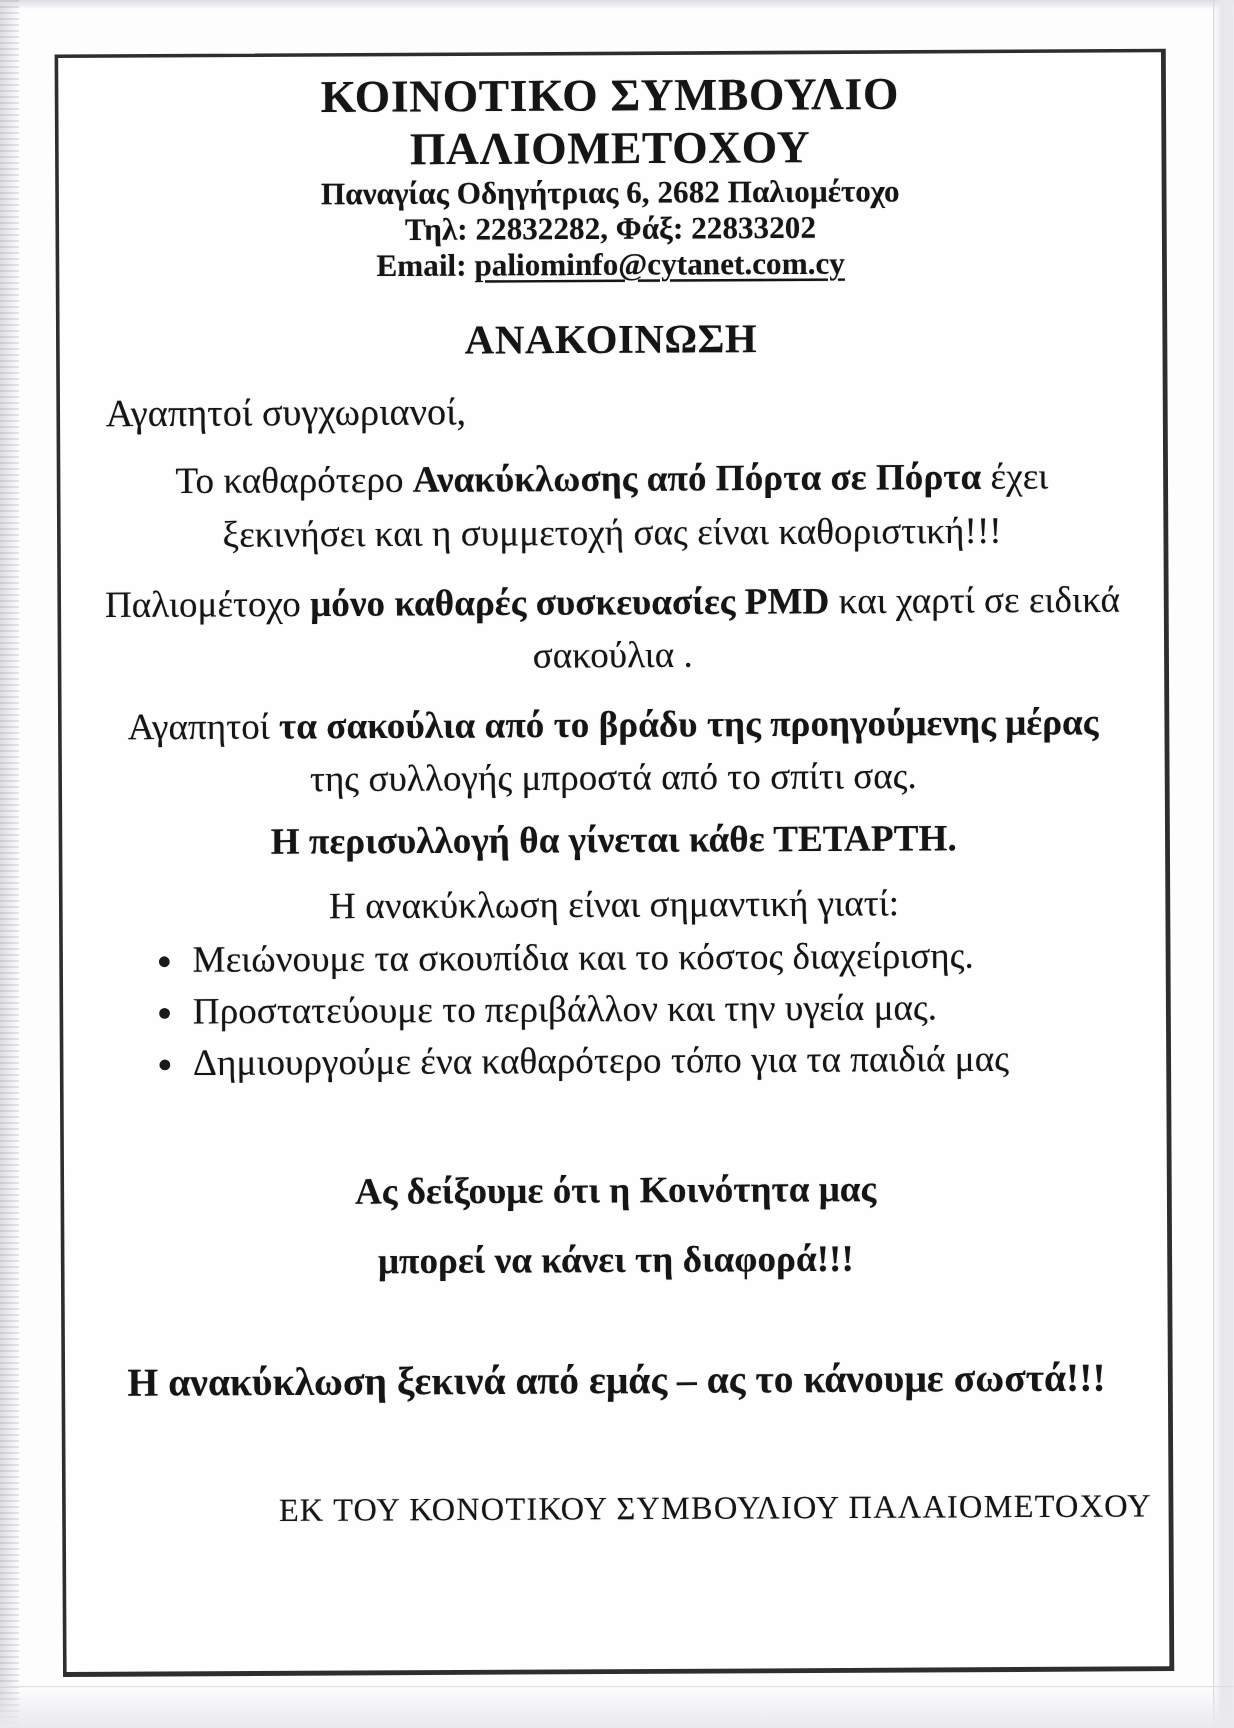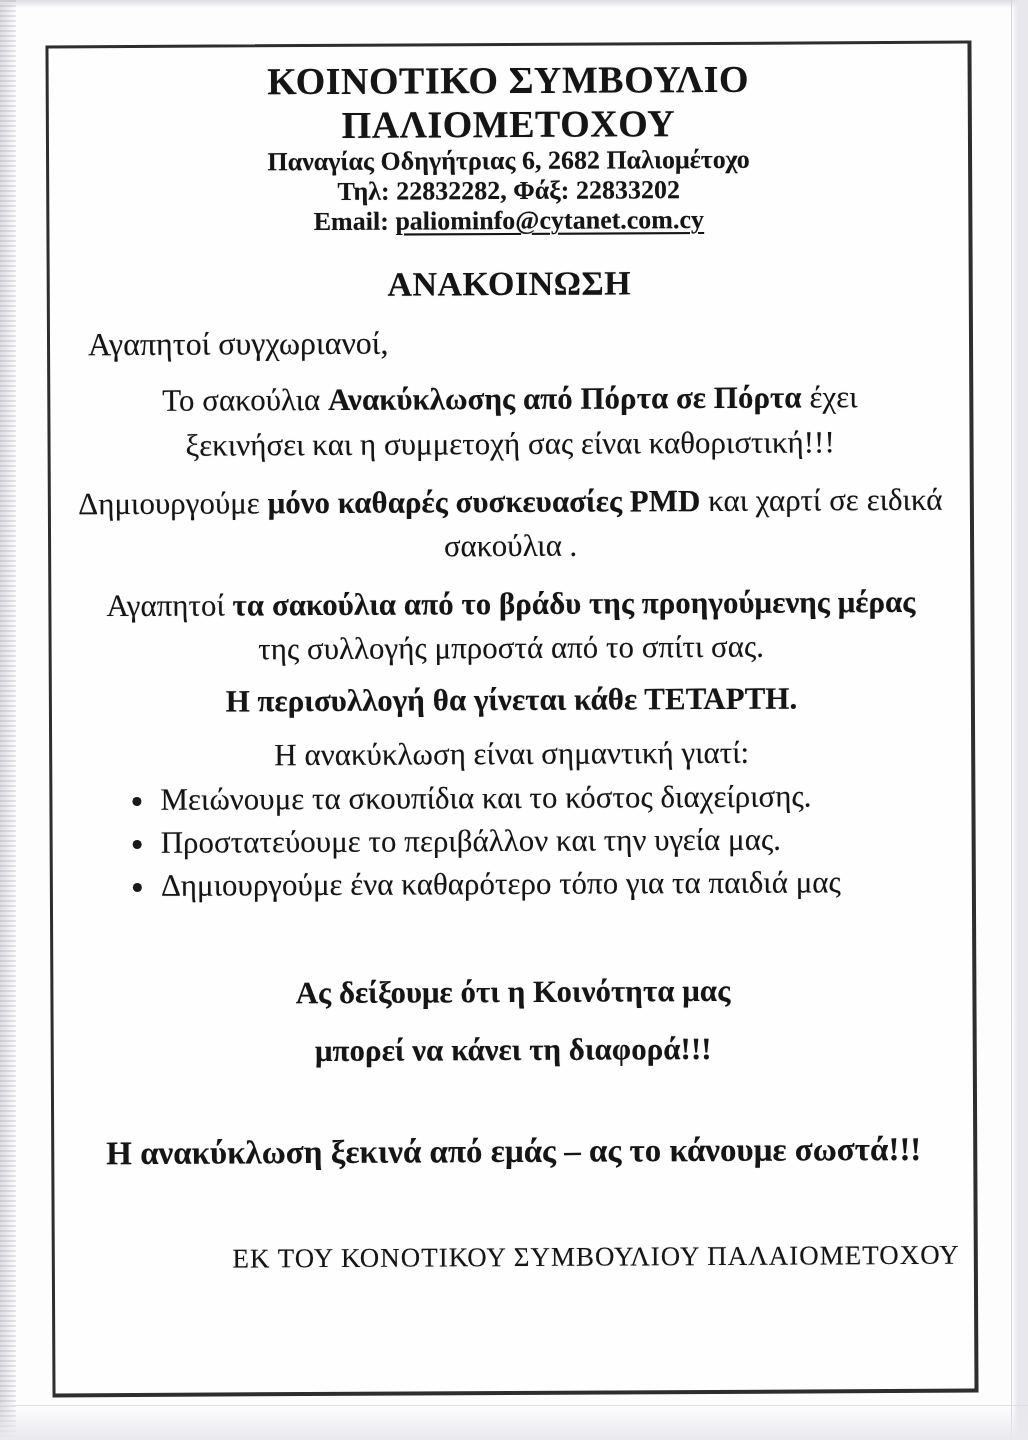--- a/index.html
+++ b/index.html
@@ -71,23 +71,23 @@
     <div class="org">ΠΑΛΙΟΜΕΤΟΧΟΥ</div>
     <div class="info">Παναγίας Οδηγήτριας 6, 2682 Παλιομέτοχο</div>
     <div class="info">Τηλ: 22832282, Φάξ: 22833202</div>
     <div class="info"><span>Email:</span> <span class="email-addr">paliominfo@cytanet.com.cy</span></div>
   </header>
 
   <div class="title">ΑΝΑΚΟΙΝΩΣΗ</div>
 
   <div class="salutation">Αγαπητοί συγχωριανοί,</div>
 
-  <p class="para w1"><span>Το σακούλια </span><b>Ανακύκλωσης από Πόρτα σε Πόρτα</b><span> έχει ξεκινήσει και η συμμετοχή σας είναι καθοριστική!!!</span></p>
+  <p class="para w1"><span>Το καθαρότερο </span><b>Ανακύκλωσης από Πόρτα σε Πόρτα</b><span> έχει ξεκινήσει και η συμμετοχή σας είναι καθοριστική!!!</span></p>
 
-  <p class="para w2"><span>Δημιουργούμε </span><b>μόνο καθαρές συσκευασίες PMD</b><span> και χαρτί σε ειδικά σακούλια .</span></p>
+  <p class="para w2"><span>Παλιομέτοχο </span><b>μόνο καθαρές συσκευασίες PMD</b><span> και χαρτί σε ειδικά σακούλια .</span></p>
 
   <p class="para w3"><span>Αγαπητοί </span><b>τα σακούλια από το βράδυ της προηγούμενης μέρας</b><span> της συλλογής μπροστά από το σπίτι σας.</span></p>
 
   <p class="collection">Η περισυλλογή θα γίνεται κάθε ΤΕΤΑΡΤΗ.</p>
 
   <p class="why">Η ανακύκλωση είναι σημαντική γιατί:</p>
 
   <ul class="bullets">
     <li>Μειώνουμε τα σκουπίδια και το κόστος διαχείρισης.</li>
     <li>Προστατεύουμε το περιβάλλον και την υγεία μας.</li>

